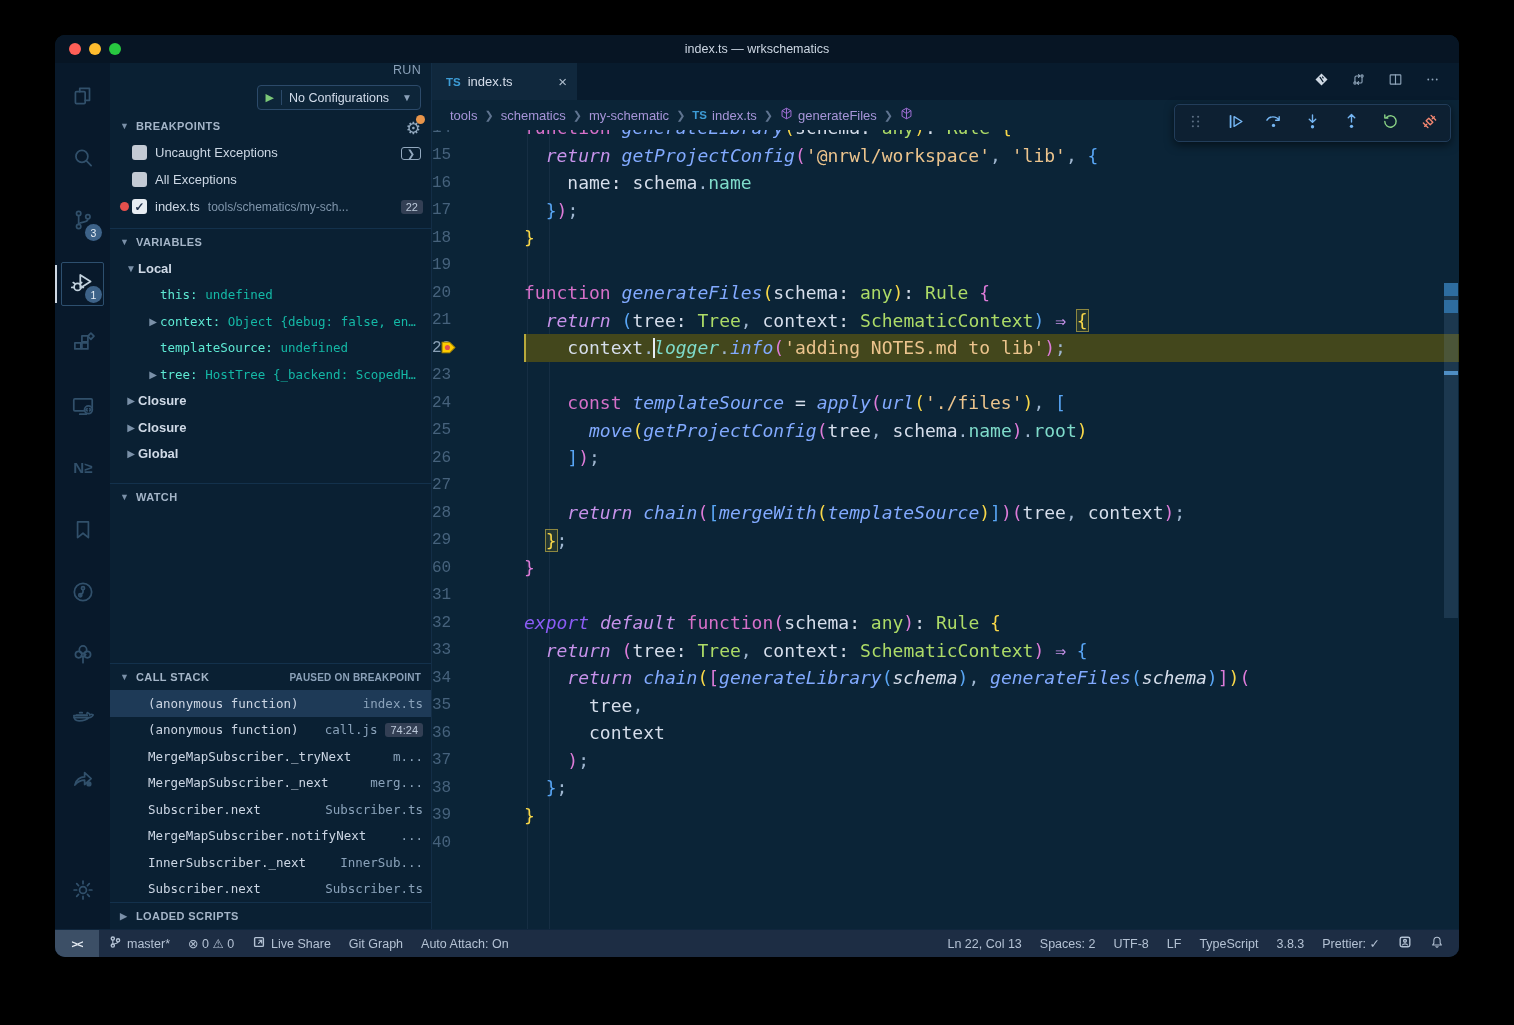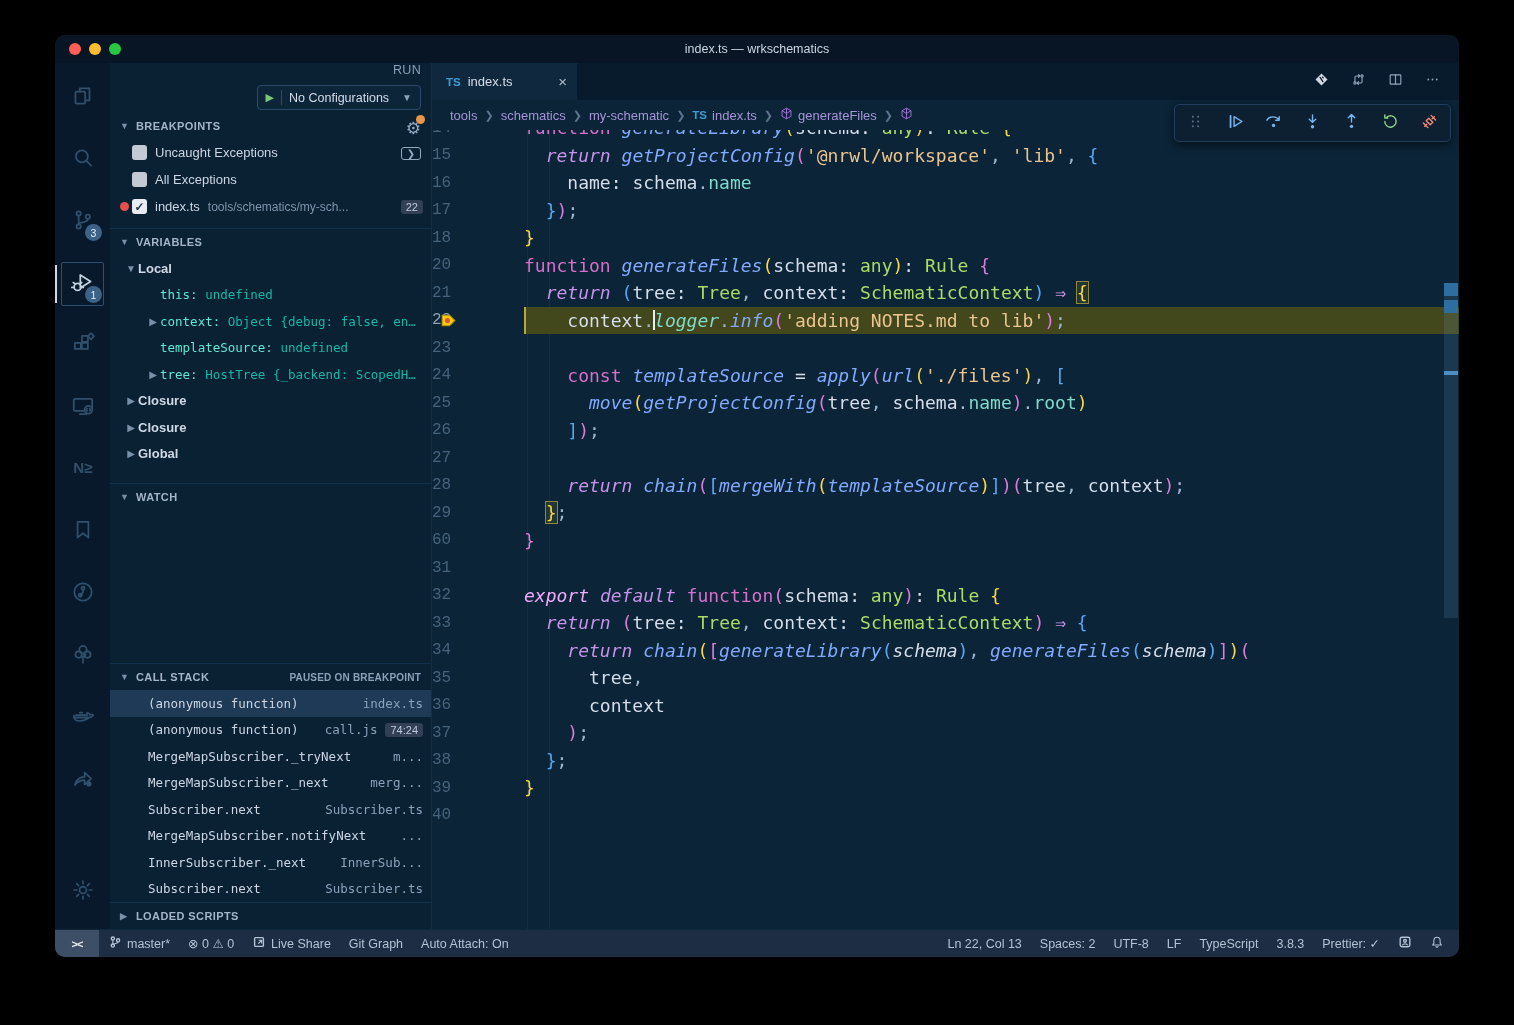--- a/index.html
+++ b/index.html
@@ -92,21 +92,21 @@
   .codelines { position:absolute; left:0; right:0; top:-16px; }
   .cl { display:flex; height:27.5px; align-items:center; position:relative;}
   .gutter { width:92px; flex:0 0 auto; display:flex; align-items:center; height:100%; position:relative;}
   .lnum { width:72px; color:#46627c; font-family:Liberation Mono, monospace; font-size:16px; }
   .bp-arrow { position:absolute; left:8px; top:5px; }
   .ltext { white-space:pre; font-family:"DejaVu Sans Mono", monospace; font-size:18px; flex:1 1 auto; height:100%; display:flex; align-items:center; position:relative;}
   .cl.hl .ltext { background:#43471c; box-shadow: inset 24px 0 0 -22px #b8a93c; }
   .guide { position:absolute; top:0; bottom:0; width:1px; background:rgba(163,190,220,.07); }
 
   .tk-w  { color:#d6deeb; } .tk-wi { color:#d6deeb; font-style:italic; }
-  .tk-kw { color:#d670c9; } .tk-kwi{ color:#f0abfc; font-style:italic; }
+  .tk-kw { color:#d670c9; } .tk-kwi{ color:#8b5cf6; font-style:italic; }
   .tk-kwp{ color:#c792ea; font-style:italic; }
   .tk-fn { color:#82aaff; font-style:italic; }
   .tk-ty { color:#addb67; }
   .tk-st { color:#ecc48d; }
   .tk-pr { color:#7fdbca; } .tk-pri{ color:#7fdbca; font-style:italic; }
   .tk-pu { color:#9fb6cf; }
   .tk-p1 { color:#f9d849; } .tk-p2 { color:#dd7bd8; } .tk-p3 { color:#59a6f5; }
   .tk-p1m{ color:#f9d849; background:rgba(255,215,0,.10); box-shadow:0 0 0 1px rgba(249,216,73,.55); }
   .cursor { display:inline-block; width:2px; height:20px; background:#e6edf5; margin:0 -1px; vertical-align:middle;}
 
@@ -463,20 +463,26 @@
               <div class="ltext"><span class="tk-w">  </span><span class="tk-p3">}</span><span class="tk-p2">)</span><span class="tk-pu">;</span></div>
             </div>
             <div class="cl">
               <div class="gutter">
                 <span class="lnum">18</span>
               </div>
               <div class="ltext"><span class="tk-p1">}</span></div>
             </div>
             <div class="cl">
               <div class="gutter">
+                <span class="lnum">19</span>
+              </div>
+              <div class="ltext"></div>
+            </div>
+            <div class="cl">
+              <div class="gutter">
                 <span class="lnum">20</span>
               </div>
               <div class="ltext"><span class="tk-kw">function</span><span class="tk-w"> </span><span class="tk-fn">generateFiles</span><span class="tk-p1">(</span><span class="tk-w">schema</span><span class="tk-w">: </span><span class="tk-ty">any</span><span class="tk-p1">)</span><span class="tk-w">: </span><span class="tk-ty">Rule</span><span class="tk-w"> </span><span class="tk-p2">{</span></div>
             </div>
             <div class="cl">
               <div class="gutter">
                 <span class="lnum">21</span>
               </div>
               <div class="ltext"><span class="tk-w">  </span><span class="tk-kwp">return</span><span class="tk-w"> </span><span class="tk-p3">(</span><span class="tk-w">tree</span><span class="tk-w">: </span><span class="tk-ty">Tree</span><span class="tk-pu">, </span><span class="tk-w">context</span><span class="tk-w">: </span><span class="tk-ty">SchematicContext</span><span class="tk-p3">)</span><span class="tk-w"> </span><span class="tk-kwp">⇒</span><span class="tk-w"> </span><span class="tk-p1m">{</span></div>
             </div>

